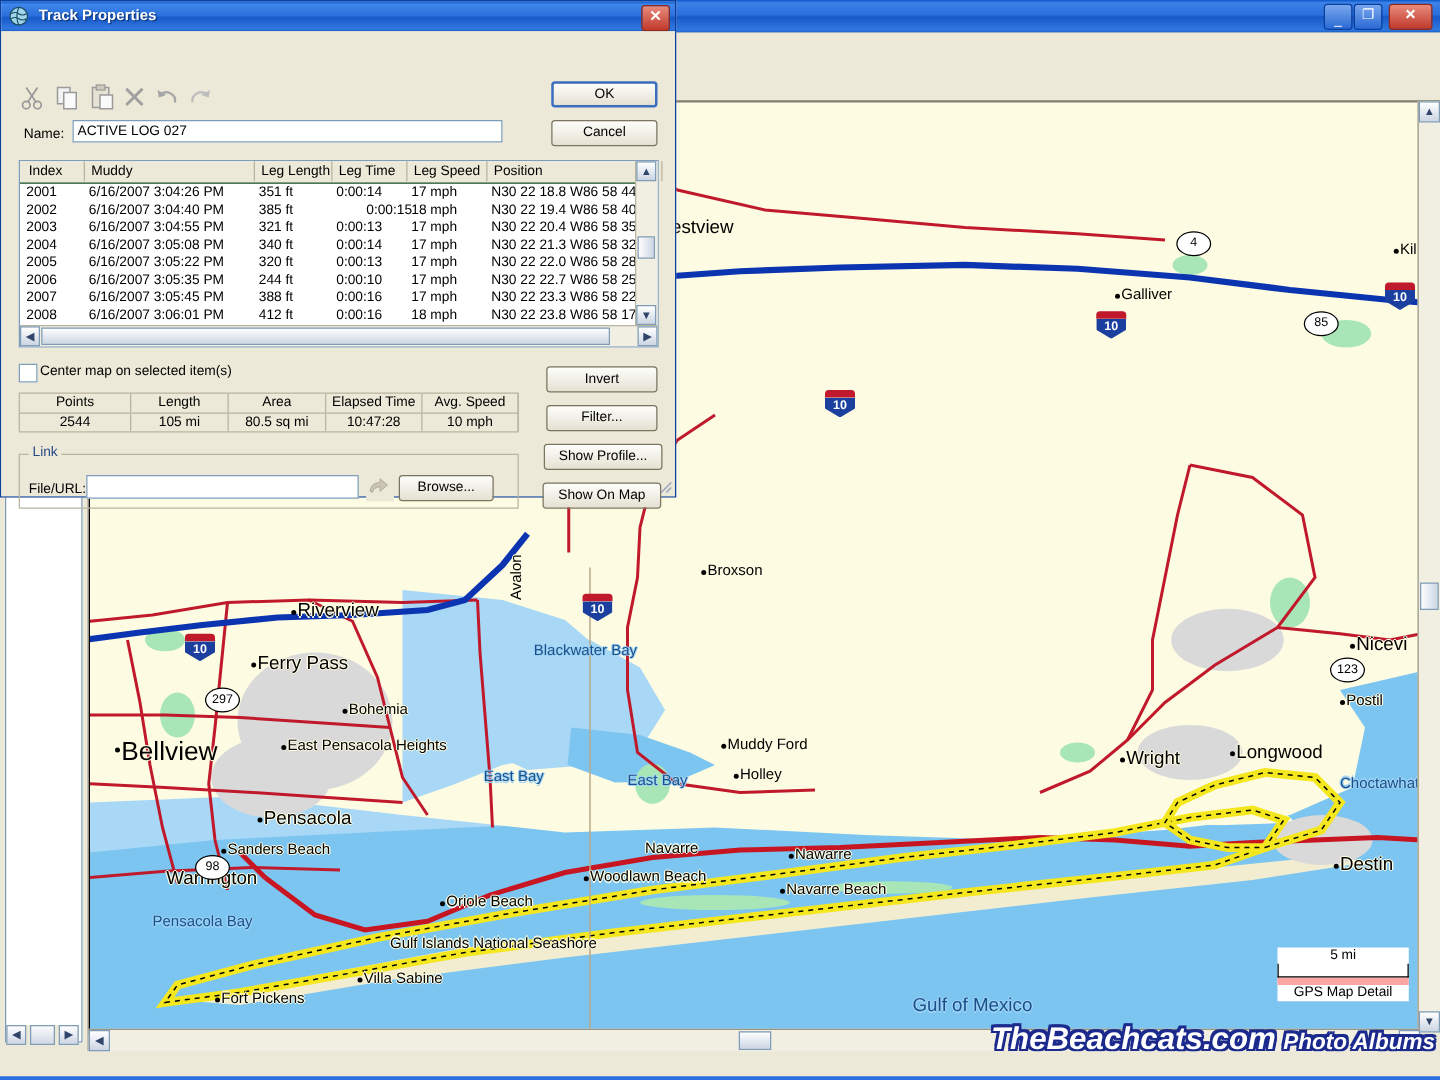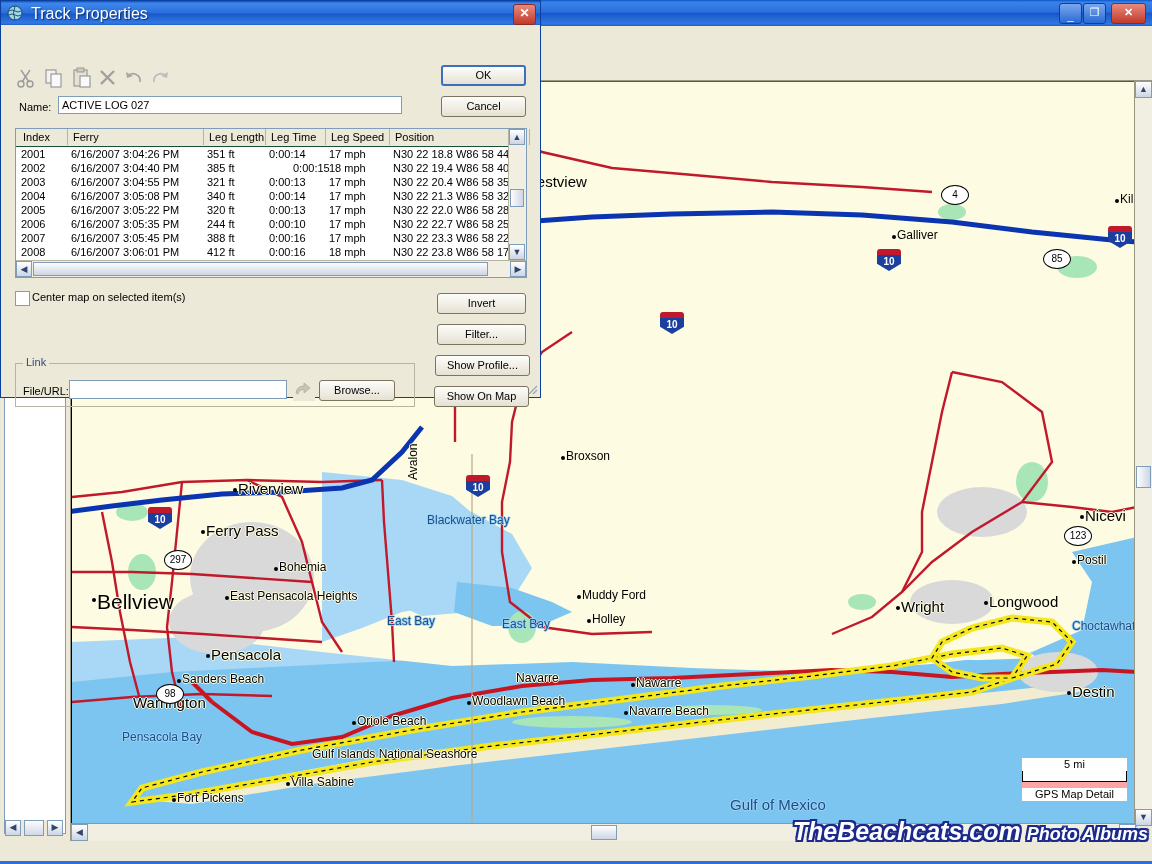--- a/index.html
+++ b/index.html
@@ -80,21 +80,21 @@
   
   #statusbar{position:absolute;left:0;bottom:0;width:1152px;height:20px;background:#ece9d8;border-top:1px solid #fff;}
   .stat-cell{position:absolute;top:2px;height:16px;line-height:16px;font-size:11px;padding-left:5px;border-left:1px solid #b9b4a0;}
   #statusbar .first{border-left:none;}
   #statusline{position:absolute;left:0;bottom:0;width:1152px;height:3px;background:#2a6fdd;}
 
   
   #dialog{position:absolute;left:0;top:0;width:541px;height:398px;background:#ece9d8;border:1px solid #0a3f9e;box-sizing:border-box;}
   #dlg-title{position:absolute;left:0;top:0;width:539px;height:24px;
      background:linear-gradient(to bottom,#0a55c8 0%,#3f86ea 10%,#2a6fdd 48%,#1859c9 55%,#3379e2 92%,#1a5ec6 100%);}
-  #dlg-title .t{position:absolute;left:30px;top:4px;color:#fff;font-weight:normal;font-size:16px;text-shadow:1px 1px 1px #09306f;}
+  #dlg-title .t{position:absolute;left:30px;top:4px;color:#fff;font-weight:bold;font-size:12px;text-shadow:1px 1px 1px #09306f;}
   #dlg-icon{position:absolute;left:6px;top:4px;width:16px;height:16px;}
   #dlg-close{position:absolute;right:4px;top:3px;width:21px;height:19px;border:1px solid #8d2a1d;border-radius:3px;
      background:linear-gradient(to bottom,#e88b7c,#c0392b);color:#fff;font-weight:bold;font-size:12px;text-align:center;line-height:17px;}
   #dlg-body{position:absolute;left:0;top:24px;width:539px;height:372px;background:#ece9d8;}
 
   .dtool{position:absolute;top:42px;width:26px;height:24px;}
   #name-label{position:absolute;left:18px;top:76px;font-size:11px;}
   #name-input{position:absolute;left:57px;top:71px;width:344px;height:18px;background:#fff;border:1px solid #7f9db9;
      font-family:"Liberation Sans",sans-serif;font-size:11px;padding:1px 3px;box-sizing:border-box;}
 
@@ -460,21 +460,21 @@
 
     <div id="name-label">Name:</div>
     <input id="name-input" type="text" value="ACTIVE LOG 027" style="">
 
     <div class="dbtn def" style="left:440px;top:40px;width:85px">OK</div>
     <div class="dbtn" style="left:440px;top:71px;width:85px">Cancel</div>
 
     <div id="grid">
       <div id="grid-head">
           <div class="ghcell" style="left: 2px; width: 50px;">Index</div>
-          <div class="ghcell" style="left: 52px; width: 136px;">Ferry</div>
+          <div class="ghcell" style="left: 52px; width: 136px;">Muddy</div>
           <div class="ghcell" style="left: 188px; width: 62px;">Leg Length</div>
           <div class="ghcell" style="left: 250px; width: 60px;">Leg Time</div>
           <div class="ghcell" style="left: 310px; width: 64px;">Leg Speed</div>
           <div class="ghcell" style="left: 374px; width: 140px;">Position</div>
         </div>
       <div id="grid-rows">
           <div class="grow">
             <div class="gcell" style="left: 5px; width: 50px;">2001</div>
             <div class="gcell" style="left: 55px; width: 136px;">6/16/2007 3:04:26 PM</div>
             <div class="gcell" style="left: 191px; width: 62px;">351 ft</div>
@@ -547,20 +547,32 @@
       <div id="grid-hs">
         <div class="hbtn" style="left:0;width:16px;height:16px">◀</div>
         <div class="hthumb" style="left:17px;width:455px;height:14px"></div>
         <div class="hbtn" style="right:0;width:16px;height:16px">▶</div>
       </div>
     </div>
 
     <div id="chk-center"></div>
     <div id="chk-label">Center map on selected item(s)</div>
 
+    <div id="stats">
+        <div class="scell" style="left: 0px; width: 89px;">Points</div>
+        <div class="scell" style="left: 89px; width: 78px;">Length</div>
+        <div class="scell" style="left: 167px; width: 78px;">Area</div>
+        <div class="scell" style="left: 245px; width: 77px;">Elapsed Time</div>
+        <div class="scell" style="left: 322px; width: 77px;">Avg. Speed</div>
+        <div class="svcell" style="left: 0px; width: 89px;">2544</div>
+        <div class="svcell" style="left: 89px; width: 78px;">105 mi</div>
+        <div class="svcell" style="left: 167px; width: 78px;">80.5 sq mi</div>
+        <div class="svcell" style="left: 245px; width: 77px;">10:47:28</div>
+        <div class="svcell" style="left: 322px; width: 77px;">10 mph</div>
+      </div>
 
     <div class="dbtn" style="left:436px;top:268px;width:89px">Invert</div>
     <div class="dbtn" style="left:436px;top:299px;width:89px">Filter...</div>
     <div class="dbtn" style="left:434px;top:330px;width:95px">Show Profile...</div>
     <div class="dbtn" style="left:433px;top:361px;width:95px">Show On Map</div>
 
     <div id="link-group"></div>
     <div id="link-legend">Link</div>
     <div id="fileurl-label">File/URL:</div>
     <input id="fileurl-input" type="text" placeholder="" style="">

